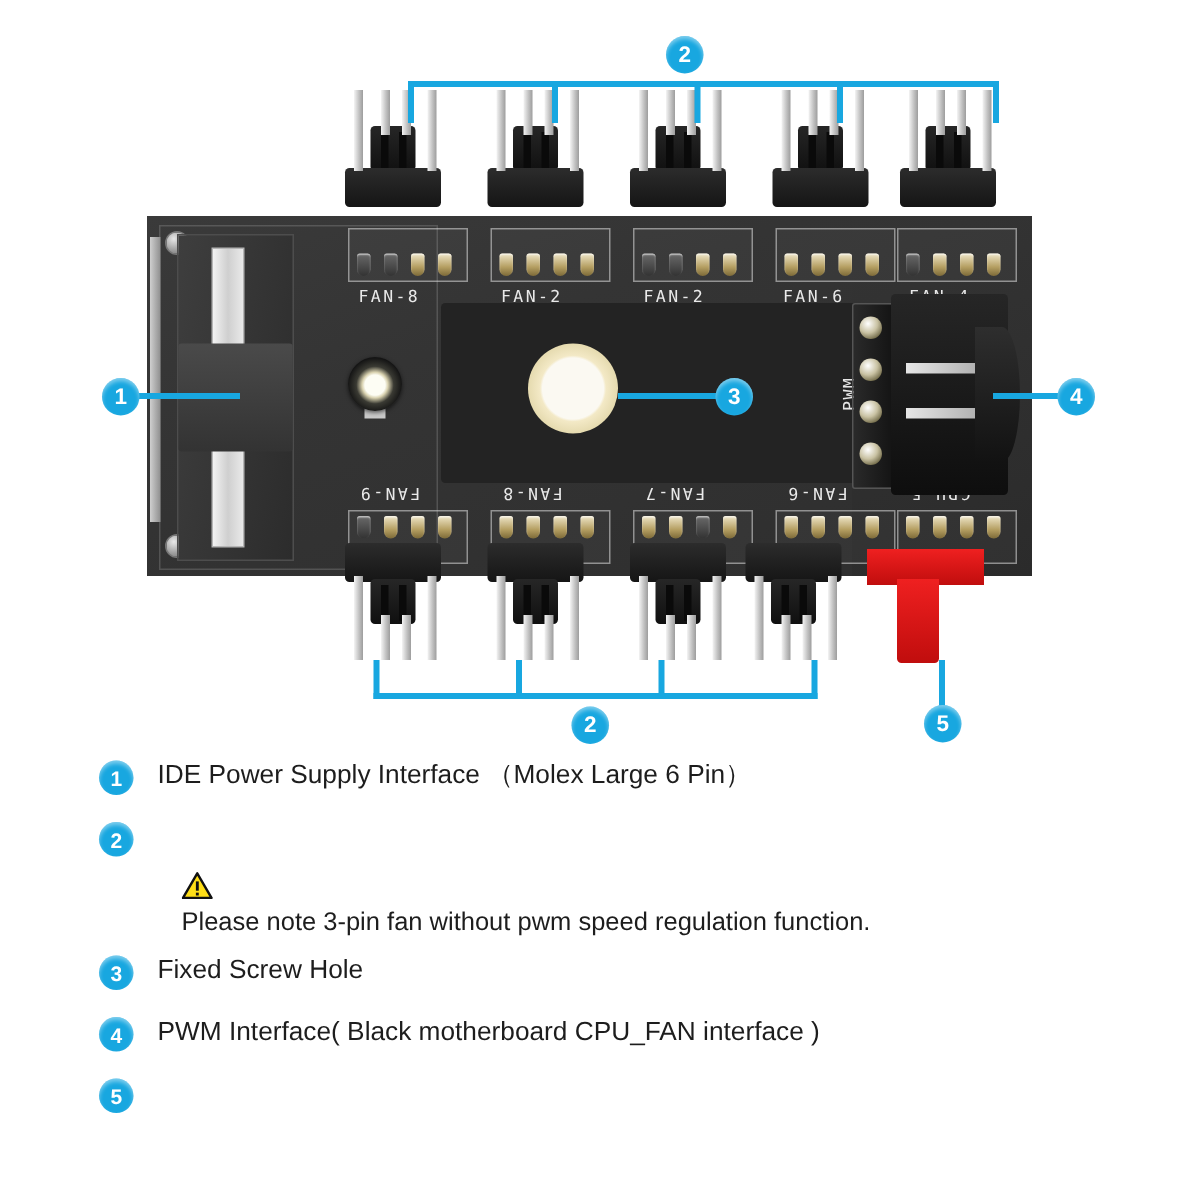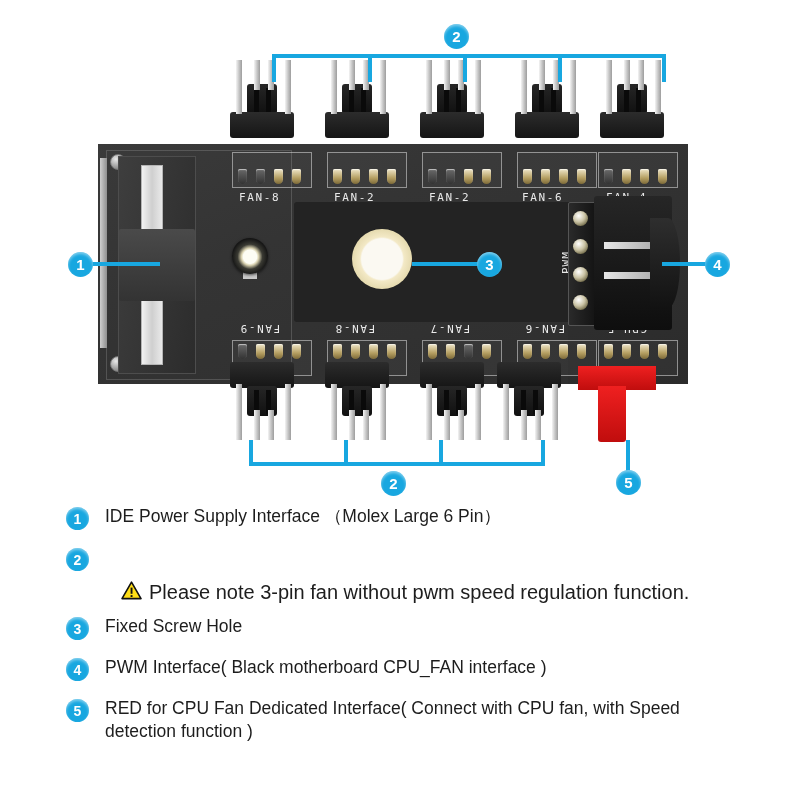--- a/index.html
+++ b/index.html
@@ -161,21 +161,21 @@
     background:#18a7e0;color:#fff;font-size:14px;font-weight:bold;
     display:flex;align-items:center;justify-content:center;
     box-shadow:inset 0 2px 3px rgba(255,255,255,.45);margin-top:2px;
   }
   .l-text{
     margin-left:16px;font-size:17.5px;color:#1d1d1d;
     line-height:1.32;font-weight:500;
   }
   .l-sub{
     margin-left:55px;margin-top:2px;margin-bottom:10px;
-    font-size:20px;color:#1d1d1d;display:flex;align-items:center;
+    font-size:17px;color:#1d1d1d;display:flex;align-items:flex-start;flex-direction:column;
   }
   .warn{flex:0 0 auto;margin-right:7px;margin-top:1px;}
   .spacer-sm{height:7px;}
 </style>
 </head>
 <body>
 
 <div class="stage">
 
   <div>
@@ -462,18 +462,17 @@
     <div class="spacer-sm"></div>
 
     <div class="l-row">
       <div class="l-badge">4</div>
       <div class="l-text">PWM Interface( Black motherboard CPU_FAN interface )</div>
     </div>
     <div class="spacer-sm"></div>
 
     <div class="l-row">
       <div class="l-badge">5</div>
-      <div class="l-text" style="max-width:640px;">RED for CPU Fan Dedicated Interface( Connect with CPU fan, with Speed detection function )</div>
     </div>
 
   </div>
 
 </div>
 
 </body></html>

